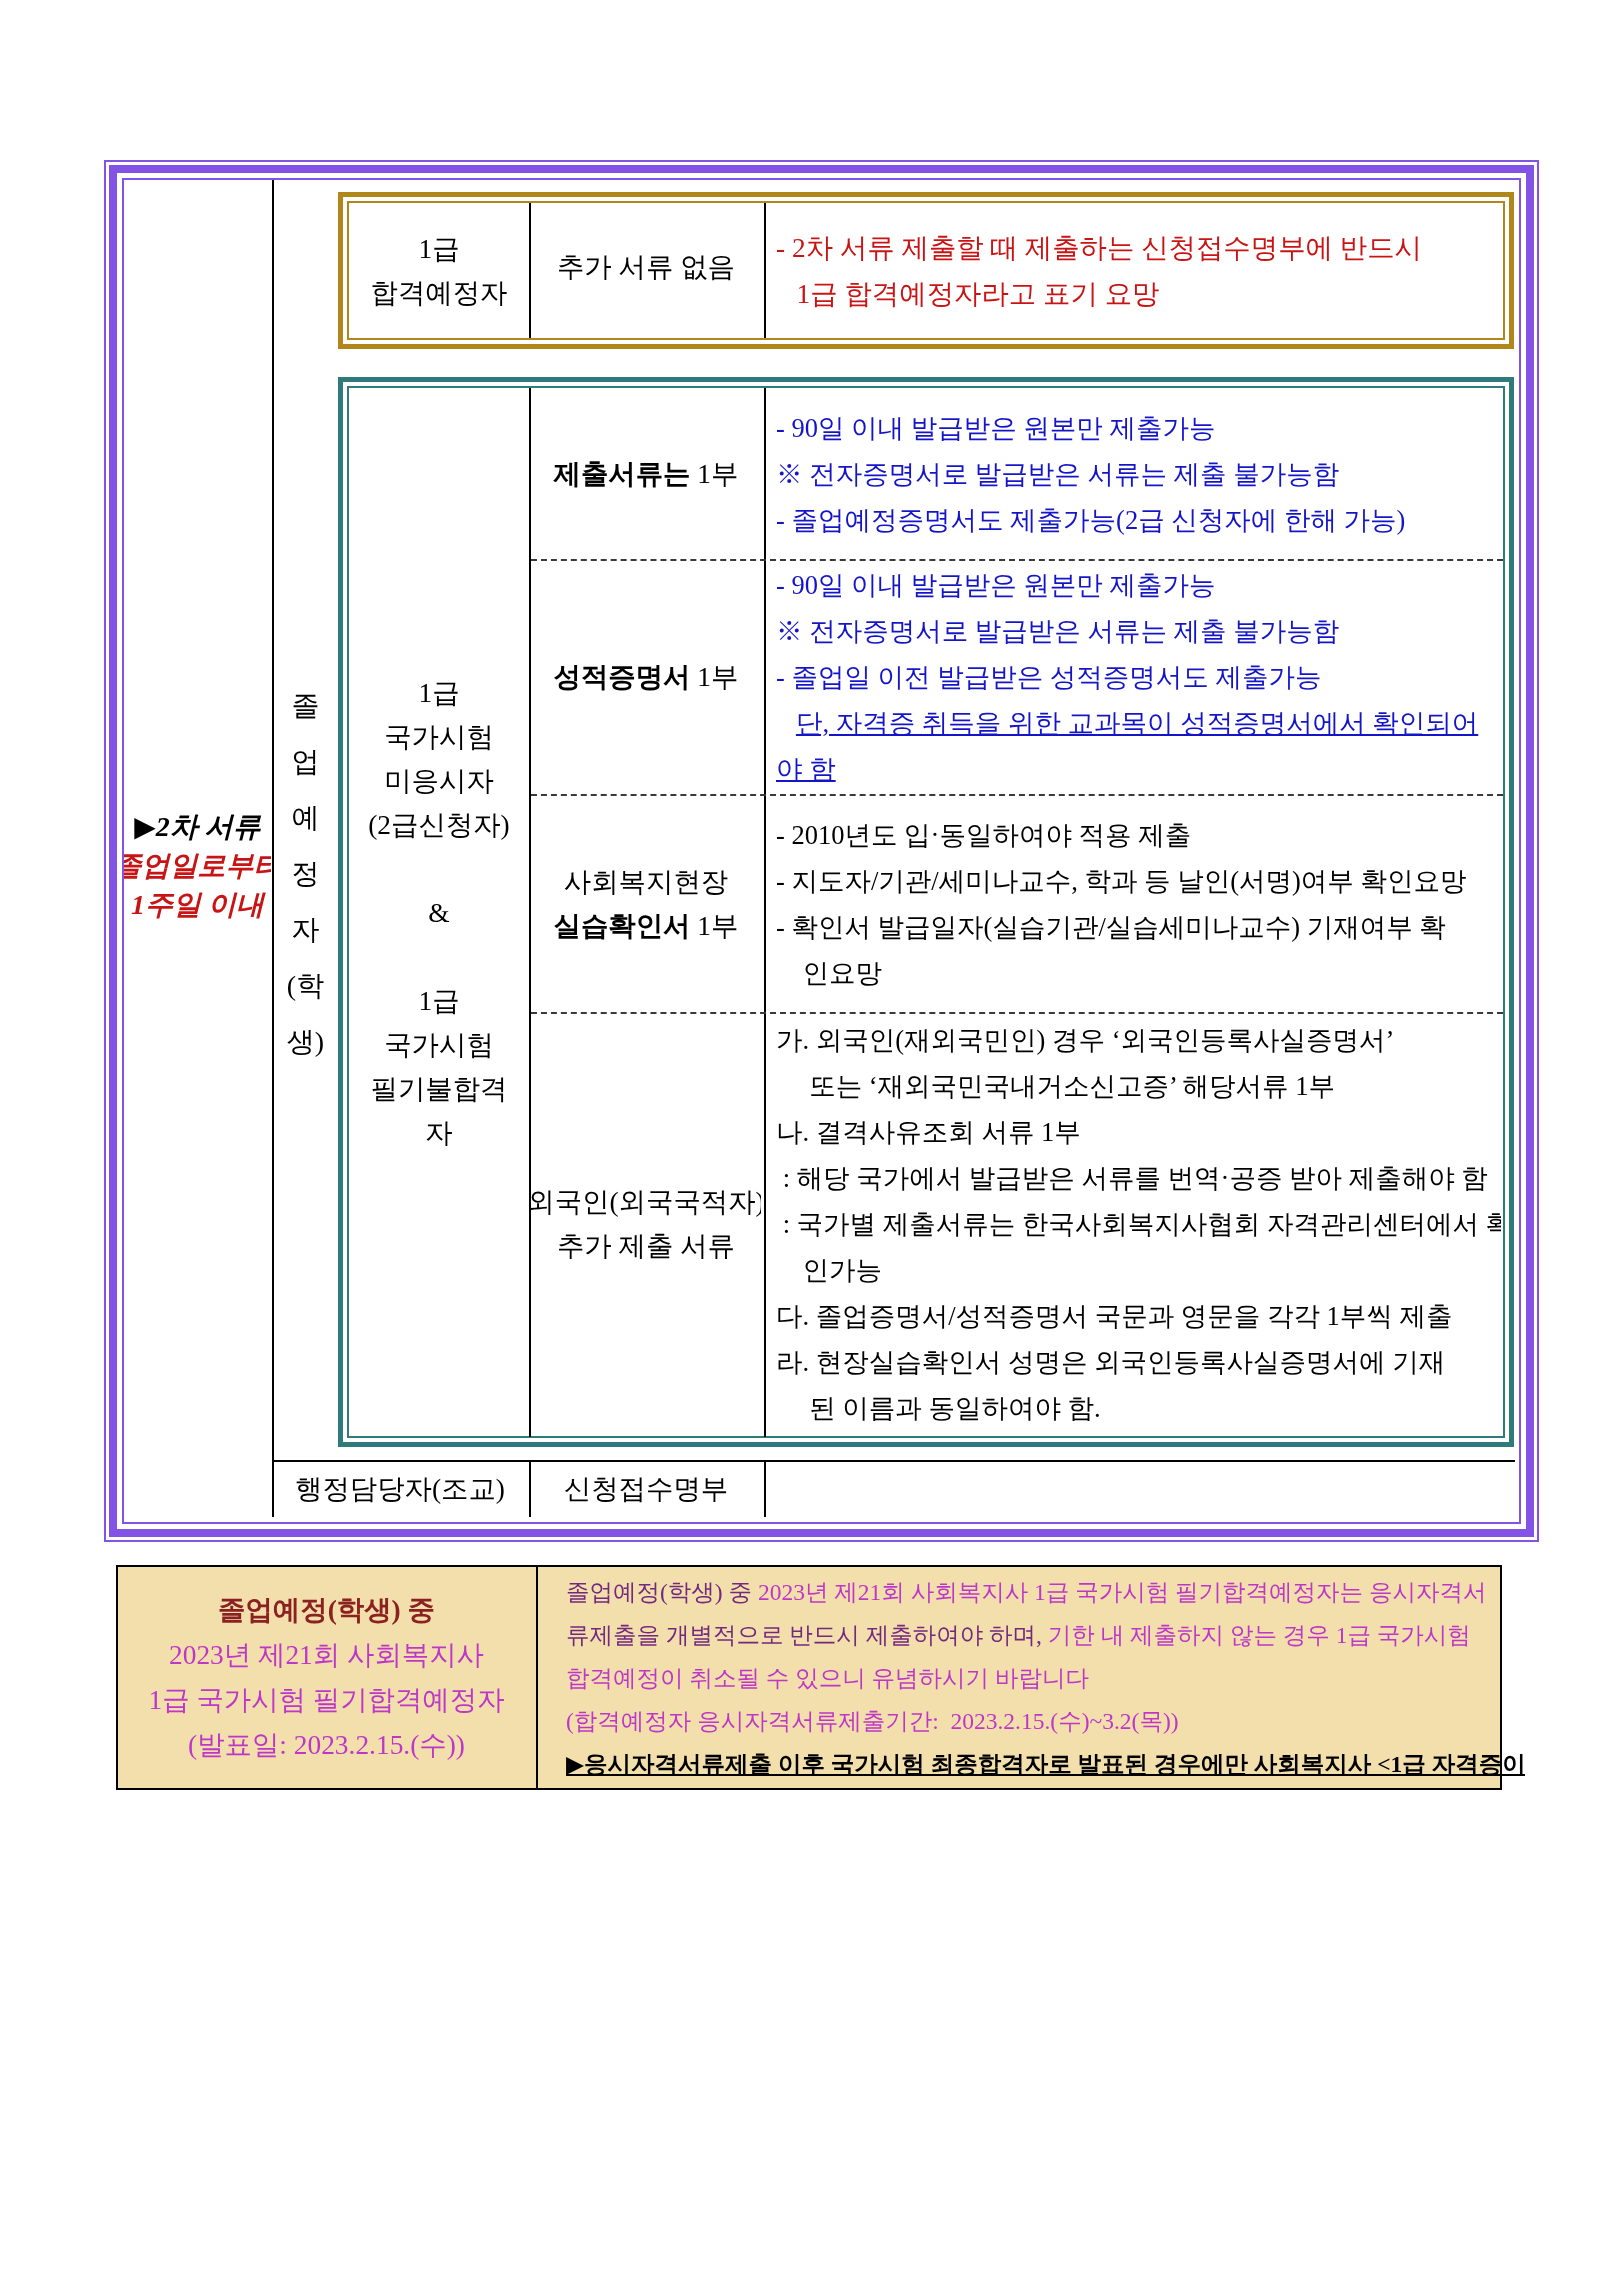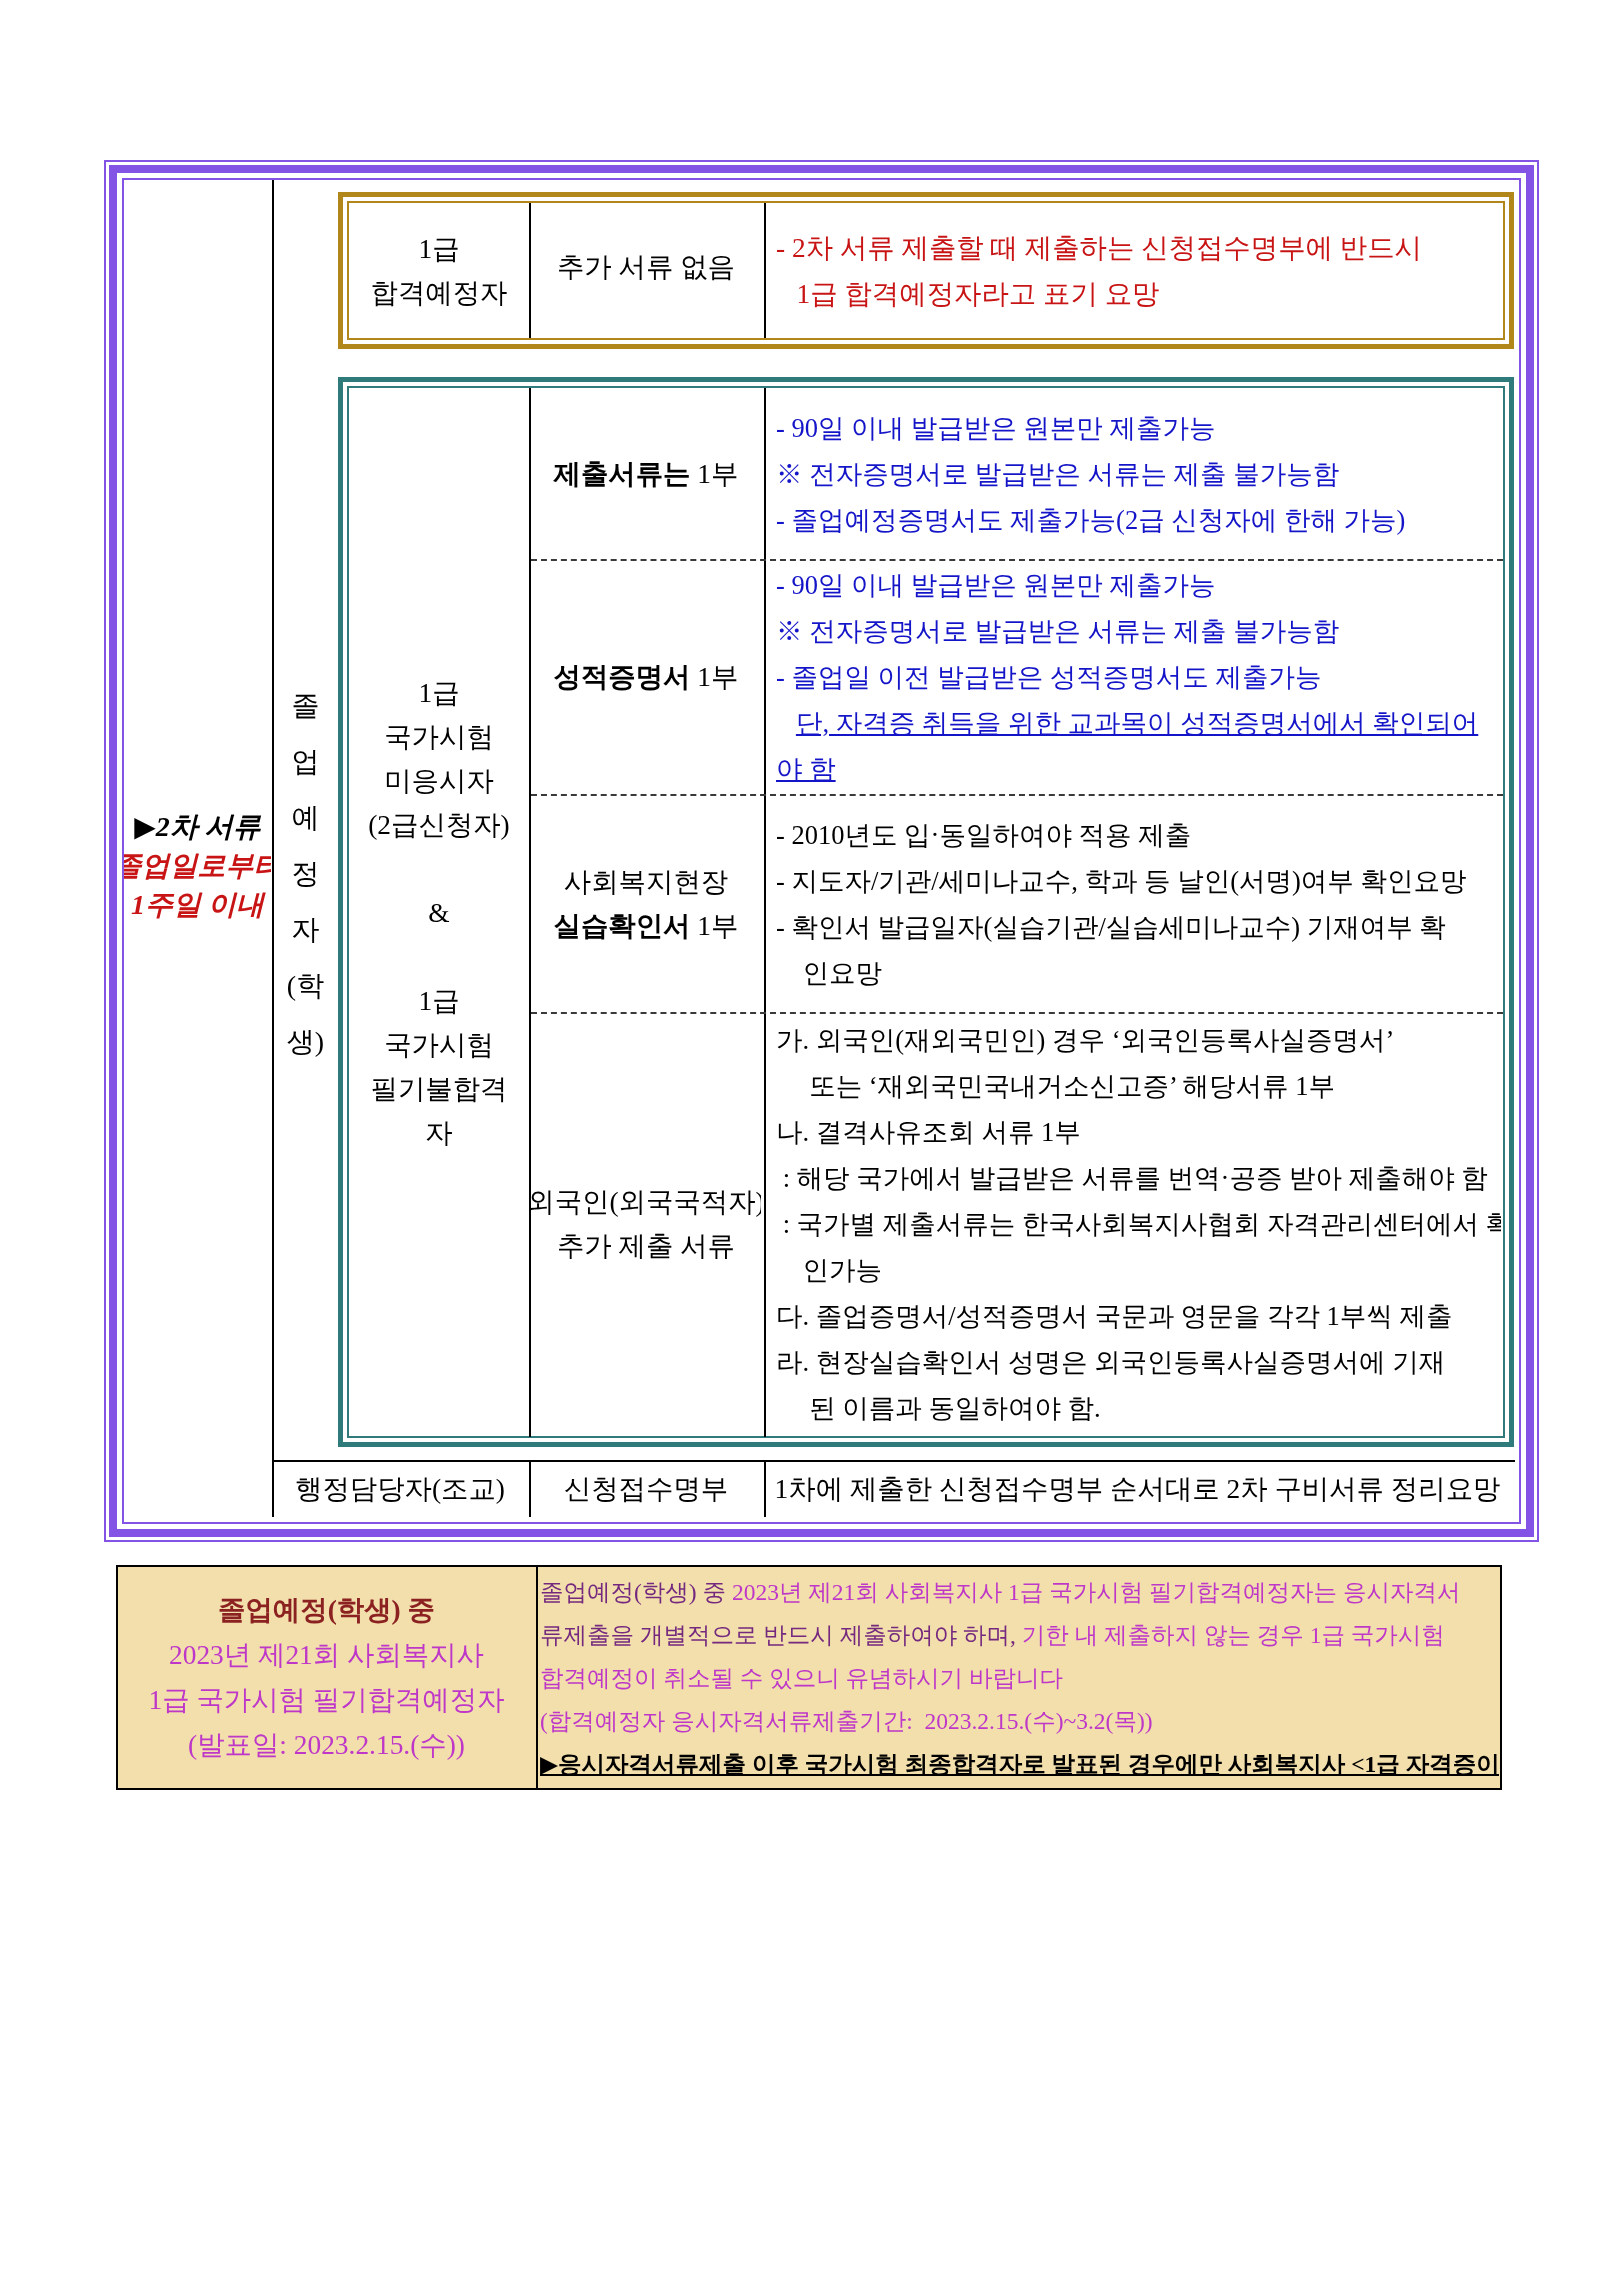--- a/index.html
+++ b/index.html
@@ -23,21 +23,21 @@
   .center{align-items:center;text-align:center;}
   .lbl{font-size:27.4px;line-height:44px;}
   .tl{min-height:1em;}
   .vertical{font-size:28px;line-height:56px;transform:translateY(24.5px);}
   .leftHeader{font-size:28px;line-height:39px;font-weight:bold;transform:translateY(16.7px);}
   .applicant{font-size:27.4px;line-height:44px;}
   .goldnote{font-size:27.4px;line-height:46px;}
   .bottomTable{position:absolute;left:116px;top:1565px;width:1386px;height:225px;
                background:#F2DFAC;border:2px solid #000;box-sizing:border-box;}
   .bleft{font-size:27.4px;line-height:45px;}
-  .bright{font-size:23.5px;line-height:43px;padding-left:2px;}
+  .bright{font-size:23.5px;line-height:43px;padding-left:28px;}
 </style>
 </head>
 <body>
 
 <div class="page">
 
   <div class="pbox">
     <div class="b2"></div>
     <div class="b3"></div>
   </div>
@@ -80,21 +80,20 @@
   <div class="dashline" style="left:531px;top:1012px;width:972px;"></div>
 
   <div class="cell center lbl" style="left:531px;top:1012px;width:230px;height:424px;"><div class="tl"><span>외국인(외국국적자)</span></div><div class="tl"><span>추가 제출 서류</span></div></div>
   <div class="cell" style="left: 776px; top: 1012px; width: 725px; height: 424px; color: rgb(0, 0, 0);"><div class="tl"><span>가. 외국인(재외국민인) 경우 ‘외국인등록사실증명서’</span></div><div class="tl"><span>     또는 ‘재외국민국내거소신고증’ 해당서류 1부</span></div><div class="tl"><span>나. 결격사유조회 서류 1부</span></div><div class="tl"><span> : 해당 국가에서 발급받은 서류를 번역·공증 받아 제출해야 함</span></div><div class="tl"><span> : 국가별 제출서류는 한국사회복지사협회 자격관리센터에서 확</span></div><div class="tl"><span>    인가능</span></div><div class="tl"><span>다. 졸업증명서/성적증명서 국문과 영문을 각각 1부씩 제출</span></div><div class="tl"><span>라. 현장실습확인서 성명은 외국인등록사실증명서에 기재</span></div><div class="tl"><span>     된 이름과 동일하여야 함.</span></div></div>
 
   <div class="hline" style="left:272px;top:1460px;width:1243px;"></div>
   <div class="vline" style="left:529px;top:1460px;height:57px;"></div>
   <div class="vline" style="left:764px;top:1460px;height:57px;"></div>
   <div class="cell center lbl" style="left:273px;top:1462px;width:254px;height:53px;"><span>행정담당자(조교)</span></div>
   <div class="cell center lbl" style="left:531px;top:1462px;width:230px;height:53px;"><span>신청접수명부</span></div>
-  <div class="cell center lbl" style="left:765px;top:1462px;width:745px;height:53px;"><span>1차에 제출한 신청접수명부 순서대로 2차 구비서류 정리요망</span></div>
 
   <div class="bottomTable"></div>
   <div class="vline" style="left:536px;top:1565px;height:225px;"></div>
   <div class="cell center bleft" style="left:118px;top:1567px;width:417px;height:222px;"><div class="tl"><span style="color: rgb(139, 33, 33); font-weight: bold;">졸업예정(학생) 중</span></div><div class="tl"><span style="color: rgb(190, 55, 200);">2023년 제21회 사회복지사</span></div><div class="tl"><span style="color: rgb(190, 55, 200);">1급 국가시험 필기합격예정자</span></div><div class="tl"><span style="color: rgb(190, 55, 200);">(발표일: 2023.2.15.(수))</span></div></div>
   <div class="cell bright" style="left:538px;top:1567px;width:959px;height:222px;"><div class="tl"><span style="color: rgb(116, 41, 126);">졸업예정(학생) 중 </span><span style="color: rgb(190, 55, 200);">2023년 제21회 사회복지사 1급 국가시험 필기합격예정자는 응시자격서</span></div><div class="tl"><span style="color: rgb(116, 41, 126);">류제출을 개별적으로 반드시 제출하여야 하며, </span><span style="color: rgb(190, 55, 200);">기한 내 제출하지 않는 경우 1급 국가시험</span></div><div class="tl"><span style="color: rgb(190, 55, 200);">합격예정이 취소될 수 있으니 유념하시기 바랍니다</span></div><div class="tl"><span style="color: rgb(190, 55, 200);">(합격예정자 응시자격서류제출기간:  2023.2.15.(수)~3.2(목))</span></div><div class="tl"><span style="color: rgb(0, 0, 0); font-weight: bold; text-decoration: underline;">▶응시자격서류제출 이후 국가시험 최종합격자로 발표된 경우에만 사회복지사 &lt;1급 자격증이 교부&gt;됩니다.</span></div></div>
 
 </div>
 
 
 </body></html>

